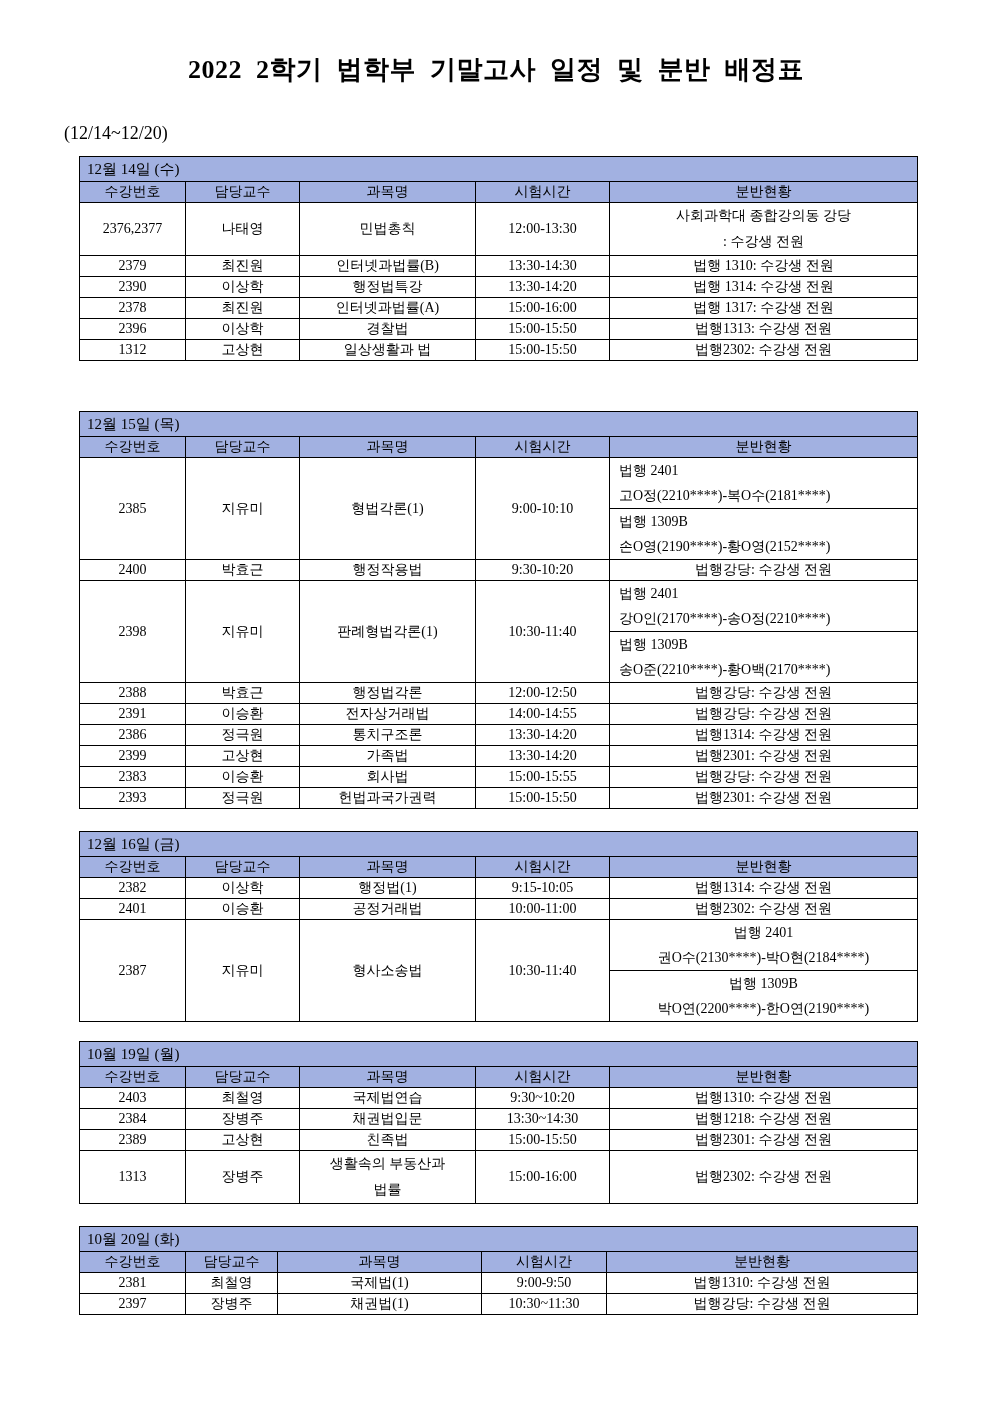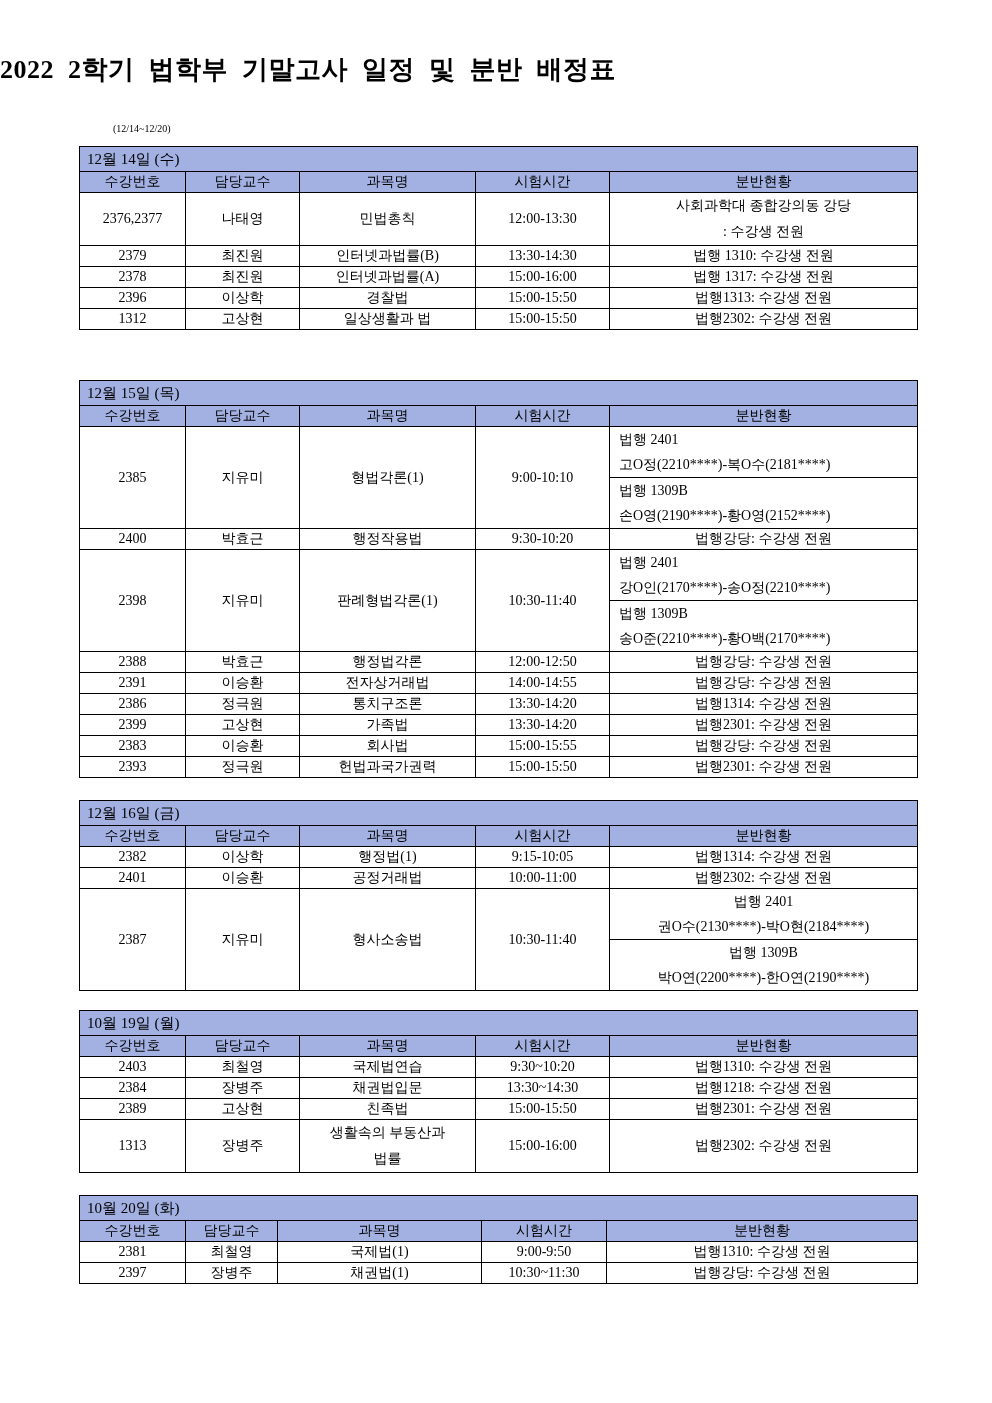--- a/index.html
+++ b/index.html
@@ -6,26 +6,27 @@
   html, body { margin: 0; padding: 0; }
   body {
     width: 992px; height: 1403px;
     background: #ffffff; color: #000000;
     font-family: "Liberation Serif", "DejaVu Serif", serif;
   }
   .doc { width: 992px; height: 1403px; overflow: hidden; }
 
   .title {
     margin: 0; padding-top: 52px;
+    text-align: center;
     font-size: 26px; font-weight: bold;
     letter-spacing: 0.5px; word-spacing: 7px;
   }
   .period {
-    margin: 36px 0 12px 113px;
-    font-size: 10px;
+    margin: 36px 0 12px 64px;
+    font-size: 18px;
   }
 
   table.sched {
     border-collapse: collapse;
     table-layout: fixed;
     width: 838px;
     margin-left: 79px;
     border: 1.5px solid var(--border, #000);
   }
   .mt-lg { margin-top: 50px; }
@@ -91,20 +92,27 @@
       </td>
     </tr>
     <tr>
       <td>2379</td>
       <td>최진원</td>
       <td>인터넷과법률(B)</td>
       <td>13:30-14:30</td>
       <td>법행 1310: 수강생 전원</td>
     </tr>
     <tr>
+      <td>2390</td>
+      <td>이상학</td>
+      <td>행정법특강</td>
+      <td>13:30-14:20</td>
+      <td>법행 1314: 수강생 전원</td>
+    </tr>
+    <tr>
       <td>2378</td>
       <td>최진원</td>
       <td>인터넷과법률(A)</td>
       <td>15:00-16:00</td>
       <td>법행 1317: 수강생 전원</td>
     </tr>
     <tr>
       <td>2396</td>
       <td>이상학</td>
       <td>경찰법</td>

